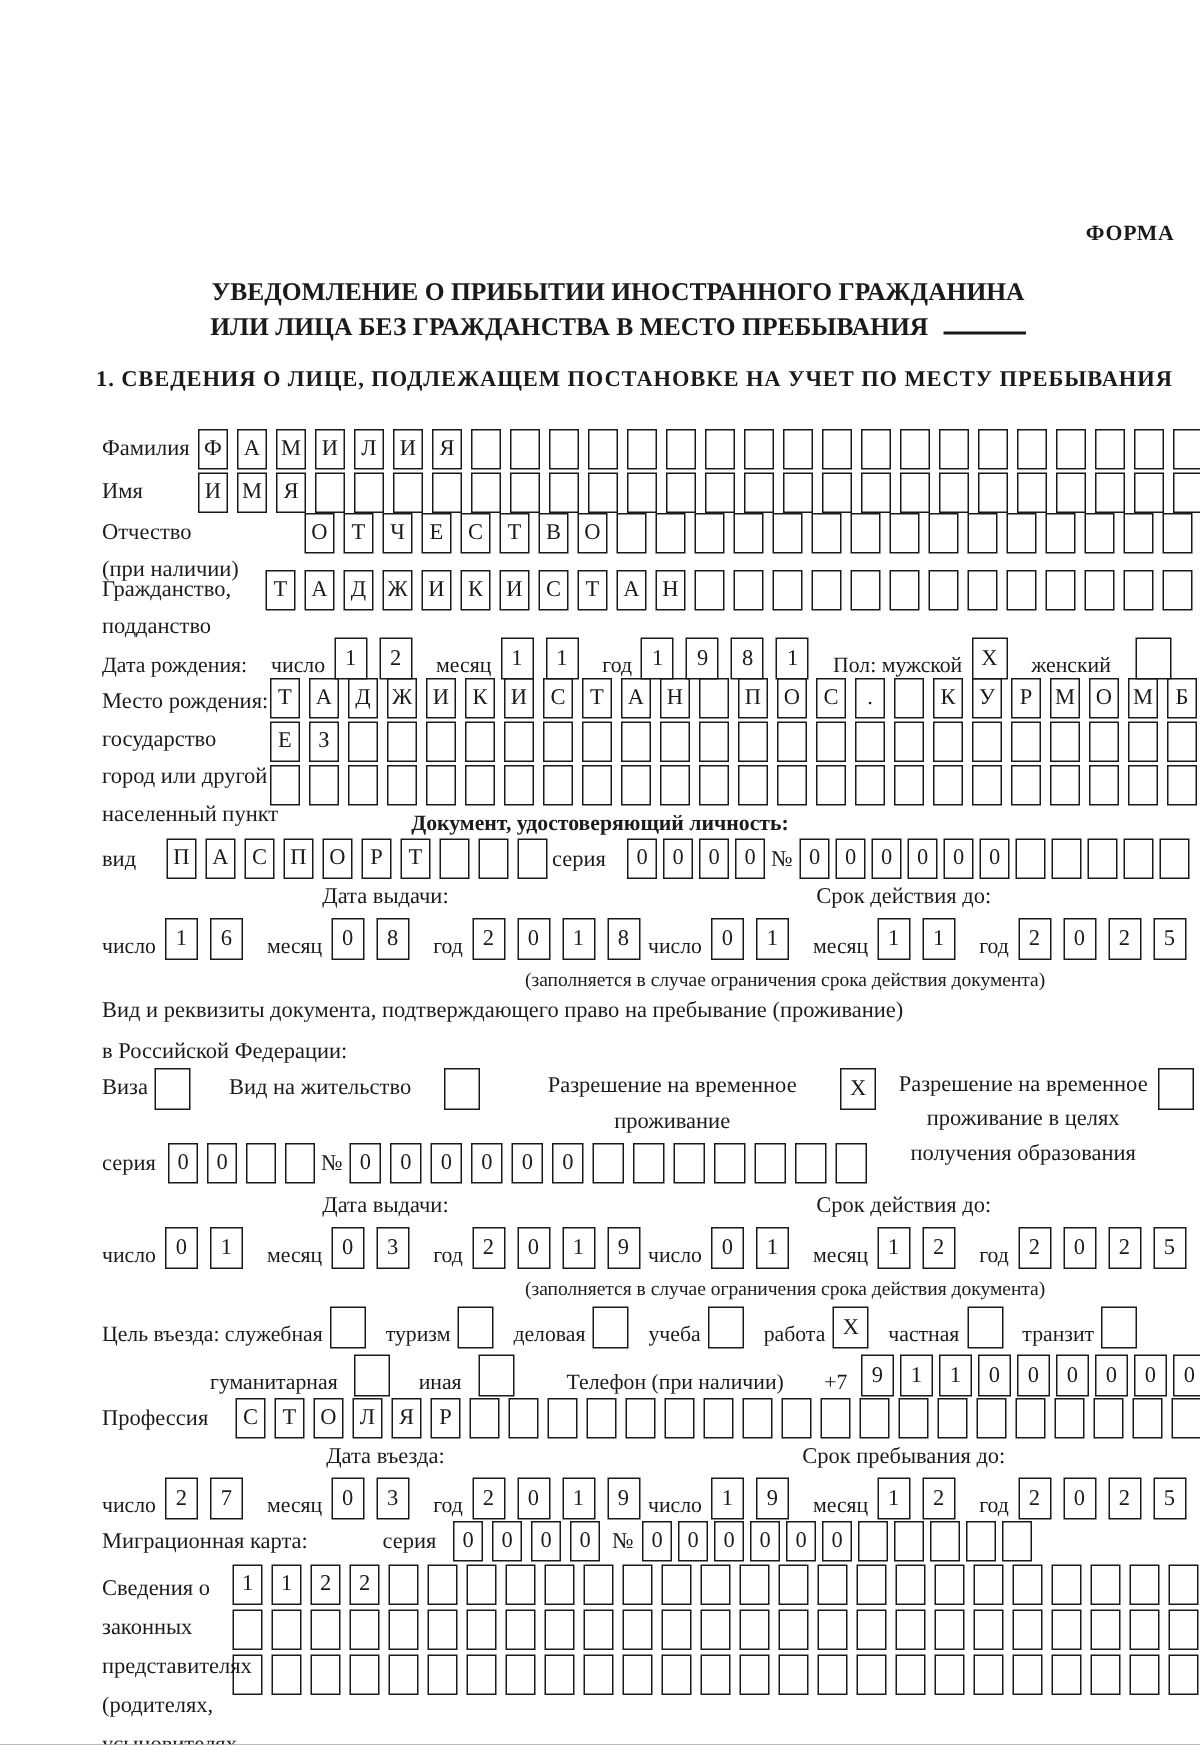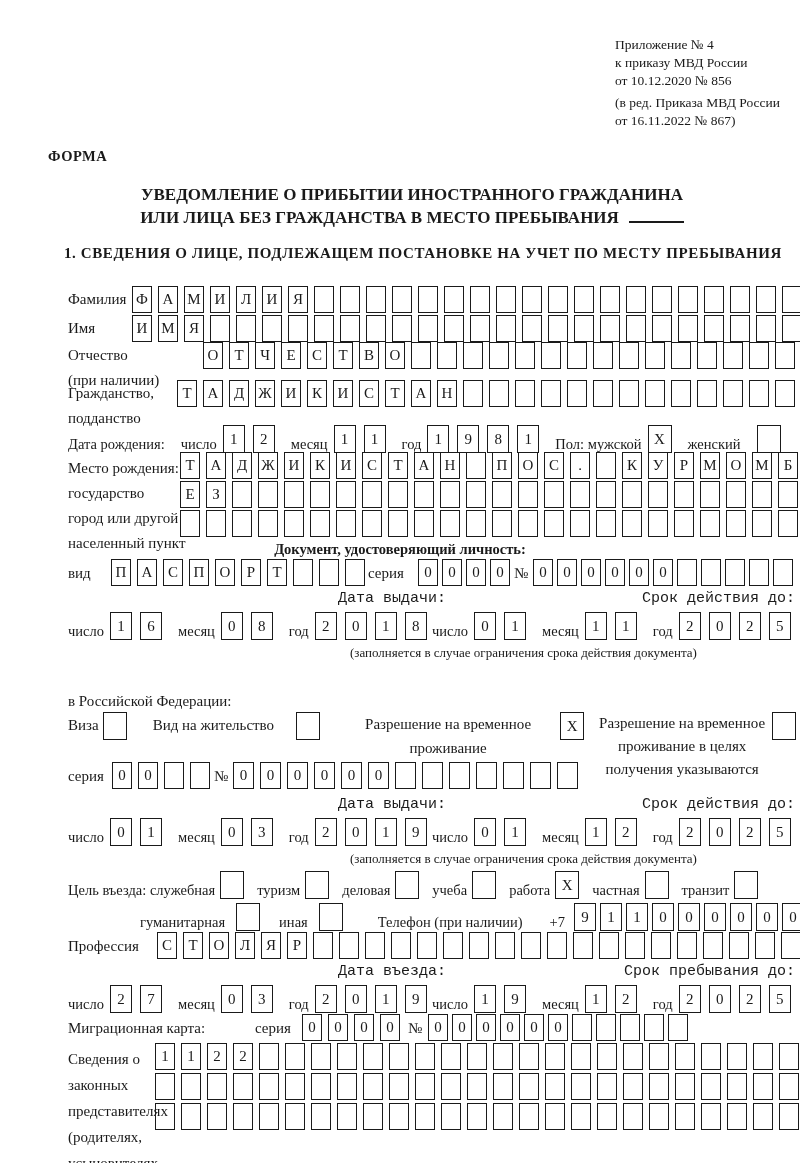--- a/index.html
+++ b/index.html
@@ -24,41 +24,33 @@
   .num13 .cell{width:21px;flex-basis:21px;}
   
   .dg{display:flex;align-items:flex-end;gap:6px;}
   .dg .lbl{font-size:14.5px;}
   .dg .cell{width:22px;height:28px;border:1.9px solid #1a1a1a;display:flex;align-items:center;
         justify-content:center;font-size:15px;box-sizing:border-box;flex:0 0 22px;}
   .dg .ml{margin-left:10px;}
   .dcells{display:flex;gap:8px;}
   .cb{width:24px;height:28px;border:1.9px solid #1a1a1a;display:inline-flex;align-items:center;
         justify-content:center;font-size:15px;box-sizing:border-box;flex:0 0 24px;}
-  .grouphdr{font-size:15px;text-align:right;font-family:Liberation Mono, monospace;}
+  .grouphdr{font-size:15px;text-align:center;}
   .note{font-size:13px;white-space:nowrap;}
   .ctr{text-align:center;}
   .row{display:flex;align-items:center;}
   .colctr{display:flex;flex-direction:column;align-items:center;font-size:15px;line-height:24px;}
   .labelcol{font-size:15px;line-height:25px;}
 </style>
 </head>
 <body>
 
 <div id="page">
 
-  <div class="abs hdr" style="left:615px;top:36px;">
-    <div>Приложение № 4</div>
-    <div>к приказу МВД России</div>
-    <div>от 10.12.2020 № 856</div>
-    <div class="gap"></div>
-    <div>(в ред. Приказа МВД России</div>
-    <div>от 16.11.2022 № 867)</div>
-  </div>
-  <div class="abs forma" style="left:0;right:17px;top:148px;text-align:left;padding-left:48px;">ФОРМА</div>
+  <div class="abs forma" style="left:0;right:17px;top:148px;text-align:right;padding-left:48px;">ФОРМА</div>
 
   <div class="abs title" style="left:0;top:183px;">
     <div>УВЕДОМЛЕНИЕ О ПРИБЫТИИ ИНОСТРАННОГО ГРАЖДАНИНА</div>
     <div><span>ИЛИ ЛИЦА БЕЗ ГРАЖДАНСТВА В МЕСТО ПРЕБЫВАНИЯ</span><span class="blank-line"></span></div>
   </div>
 
   <div class="abs sect" style="left:64px;top:245px;">1. СВЕДЕНИЯ О ЛИЦЕ, ПОДЛЕЖАЩЕМ ПОСТАНОВКЕ НА УЧЕТ ПО МЕСТУ ПРЕБЫВАНИЯ</div>
 
   <div class="abs lbl" style="left:68px;top:291px;">Фамилия</div>
   <div class="abs cellrow" style="left:132px;top:286px;">
@@ -362,35 +354,36 @@
     <span class="lbl ml">год</span>
     <span class="dcells">
         <span class="cell">2</span>
         <span class="cell">0</span>
         <span class="cell">2</span>
         <span class="cell">5</span>
       </span>
   </div>
   <div class="abs note" style="left:350px;top:645px;">(заполняется в случае ограничения срока действия документа)</div>
 
+  <div class="abs lbl" style="left:68px;top:666px;">Вид и реквизиты документа, подтверждающего право на пребывание (проживание)</div>
   <div class="abs lbl" style="left:68px;top:693px;">в Российской Федерации:</div>
   <div class="abs row" style="left:68px;top:712px;align-items:flex-start;">
     <span class="lbl" style="margin-top:5px;">Виза</span>
     <span class="cb" style="margin-left:4px;"></span>
     <span class="lbl" style="margin-left:26px;margin-top:5px;">Вид на жительство</span>
     <span class="cb" style="margin-left:22px;"></span>
     <span class="colctr" style="margin-left:22px;width:212px;">
       <span>Разрешение на временное</span>
       <span>проживание</span>
     </span>
     <span class="cb" style="margin-left:6px;">X</span>
     <span class="colctr" style="margin-left:14px;width:168px;line-height:23px;">
       <span>Разрешение на временное</span>
       <span>проживание в целях</span>
-      <span>получения указываются</span>
+      <span>получения образования</span>
     </span>
     <span class="cb" style="margin-left:6px;"></span>
   </div>
 
   <div class="abs lbl" style="left:68px;top:768px;">серия</div>
   <div class="abs cellrow" style="left:112px;top:762px;">
       <span class="cell">0</span>
       <span class="cell">0</span>
       <span class="cell"></span>
       <span class="cell"></span>

